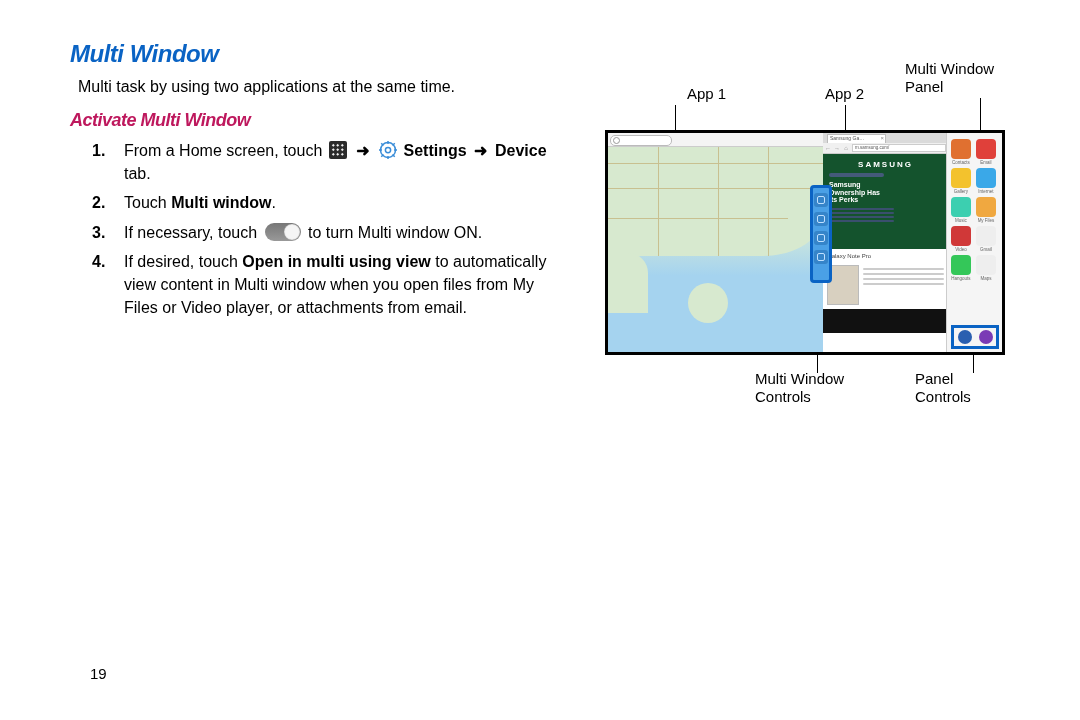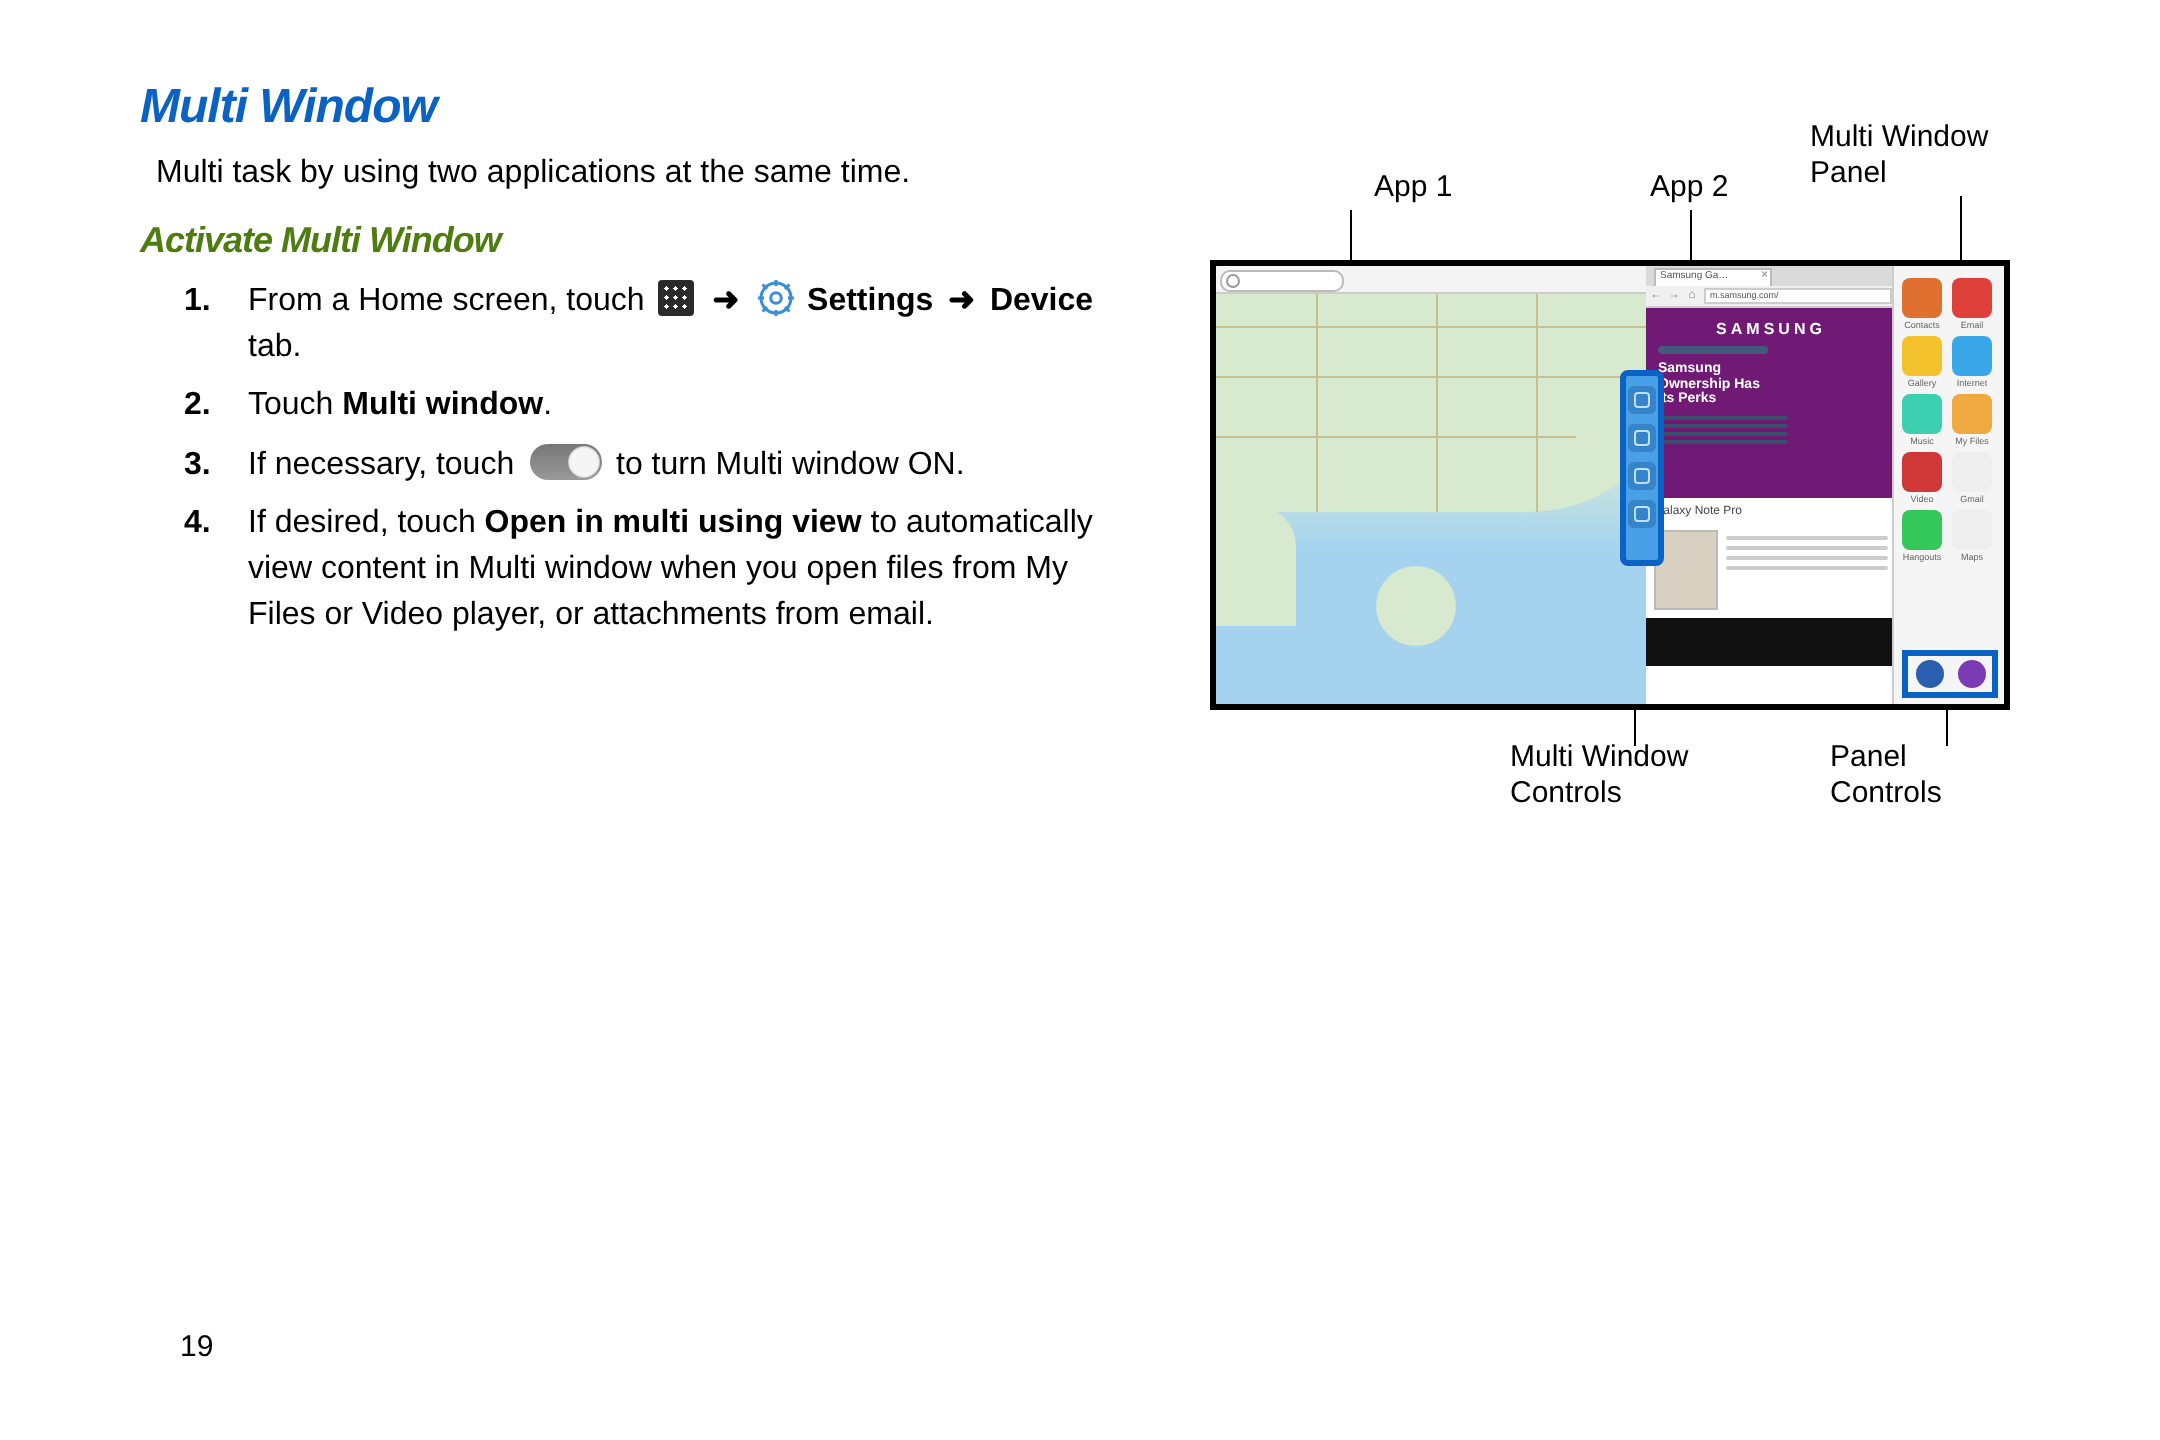--- a/index.html
+++ b/index.html
@@ -1,21 +1,21 @@
 <!DOCTYPE html>
 <html><head>
 <meta charset="utf-8">
 <style>
   html,body{margin:0;padding:0;width:1080px;height:720px;background:#fff;font-family:Arial,Helvetica,sans-serif;color:#000;}
   .page{position:relative;width:1080px;height:720px;box-sizing:border-box;padding:40px 30px 20px 70px;}
   .cols{display:flex;gap:30px;}
   .col-left{width:495px;}
   .col-right{width:430px;position:relative;}
   h1.title{font-size:24px;font-weight:900;color:#0a63c4;font-style:italic;margin:0 0 10px 0;font-family:Arial Black,Arial,sans-serif;letter-spacing:-0.5px;}
-  h2.subtitle{font-size:18px;font-weight:900;color:#4d7c0f;font-style:italic;margin:14px 0 8px 0;font-family:Arial Black,Arial,sans-serif;letter-spacing:-0.5px;}
+  h2.subtitle{font-size:18px;font-weight:900;color:#be185d;font-style:italic;margin:14px 0 8px 0;font-family:Arial Black,Arial,sans-serif;letter-spacing:-0.5px;}
   .intro{font-size:16px;margin:0 0 12px 8px;}
   .note-block{border-top:1.5px solid #000;border-bottom:1.5px solid #000;padding:8px 0;margin:0 0 6px 0;}
   .note-text{font-size:16px;line-height:1.35;}
   .note-text .lbl{font-weight:700;}
   ol.steps{list-style:none;padding:0;margin:0;}
   ol.steps li{font-size:16px;line-height:1.45;margin:0 0 6px 0;padding-left:54px;position:relative;}
   ol.steps li .num{position:absolute;left:22px;font-weight:700;}
   .b{font-weight:700;}
   .ref{font-style:italic;}
   .page-num{position:absolute;left:90px;bottom:38px;font-size:15px;}
@@ -52,21 +52,21 @@
   .mw-btn{width:14px;height:14px;margin:5px auto;border-radius:3px;background:#3584c9;position:relative;}
   .mw-btn::after{content:"";position:absolute;inset:3px;border:1px solid #bfe0ff;border-radius:2px;}
   
   .browser{position:absolute;left:215px;top:0;width:125px;height:219px;background:#fff;}
   .tabbar{height:10px;background:#dadada;position:relative;}
   .tab{position:absolute;left:4px;top:1px;width:55px;height:8px;background:#fff;border:1px solid #bbb;font-size:5px;line-height:7px;padding-left:2px;color:#555;border-bottom:none;}
   .tab .x{position:absolute;right:1px;top:0;font-size:6px;color:#888;}
   .addr{height:10px;background:#f0f0f0;border-bottom:1px solid #ccc;display:flex;align-items:center;padding:0 2px;gap:3px;}
   .nav-ic{width:6px;height:6px;color:#888;font-size:6px;line-height:6px;text-align:center;}
   .url{flex:1;height:6px;background:#fff;border:1px solid #ccc;font-size:4.5px;line-height:6px;padding-left:2px;color:#555;overflow:hidden;}
-  .hero{height:95px;background:#701a75;color:#fff;padding:6px 6px 4px 6px;box-sizing:border-box;}
+  .hero{height:95px;background:#14532d;color:#fff;padding:6px 6px 4px 6px;box-sizing:border-box;}
   .slogo{font-size:8px;letter-spacing:2px;font-weight:700;margin-bottom:4px;text-align:center;}
   .hero .blur{width:55px;height:4px;background:#445a7a;border-radius:2px;margin:3px 0;}
   .hero-title{font-size:7px;font-weight:600;line-height:1.1;margin:4px 0;}
   .hero .tiny{width:65px;height:2px;background:#3a4f6e;border-radius:1px;margin:2px 0;}
   .card{height:60px;background:#fff;padding:4px;box-sizing:border-box;}
   .card-t{font-size:6px;color:#444;}
   .card-b{display:flex;margin-top:6px;gap:4px;}
   .thumb{width:30px;height:38px;background:#d8d0c0;border:1px solid #bbb;}
   .lines{flex:1;}
   .lines div{height:2px;background:#ccc;margin:3px 0;border-radius:1px;}

